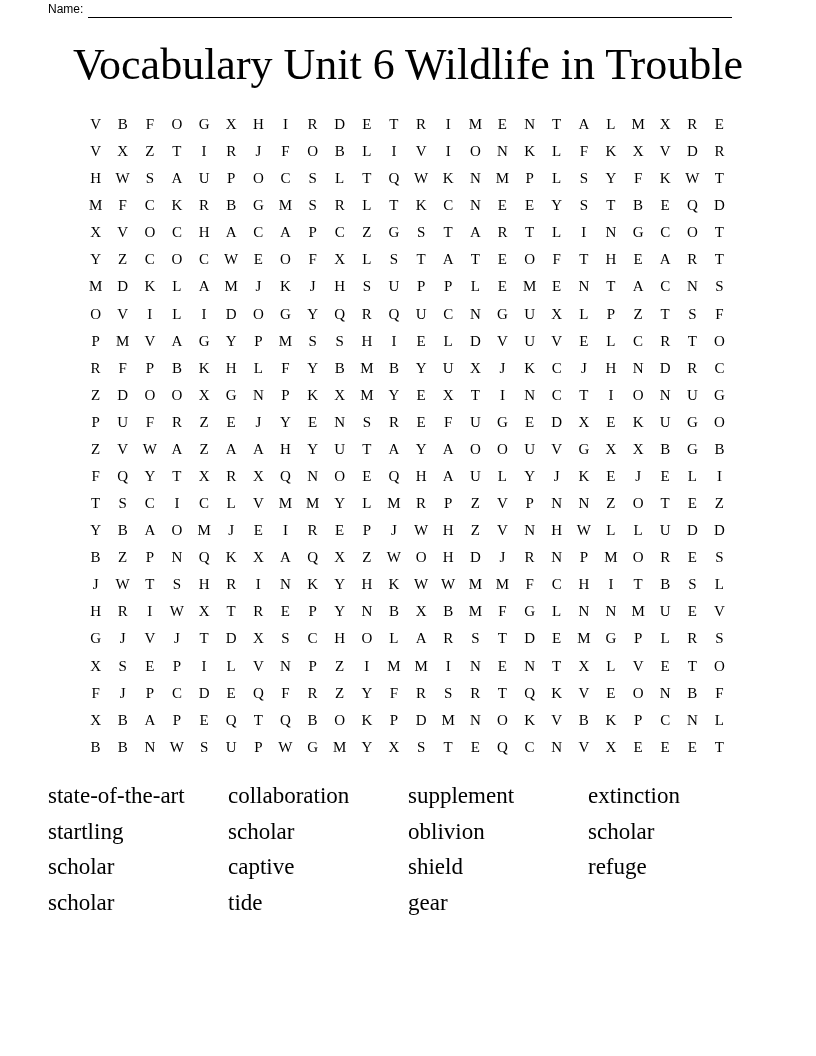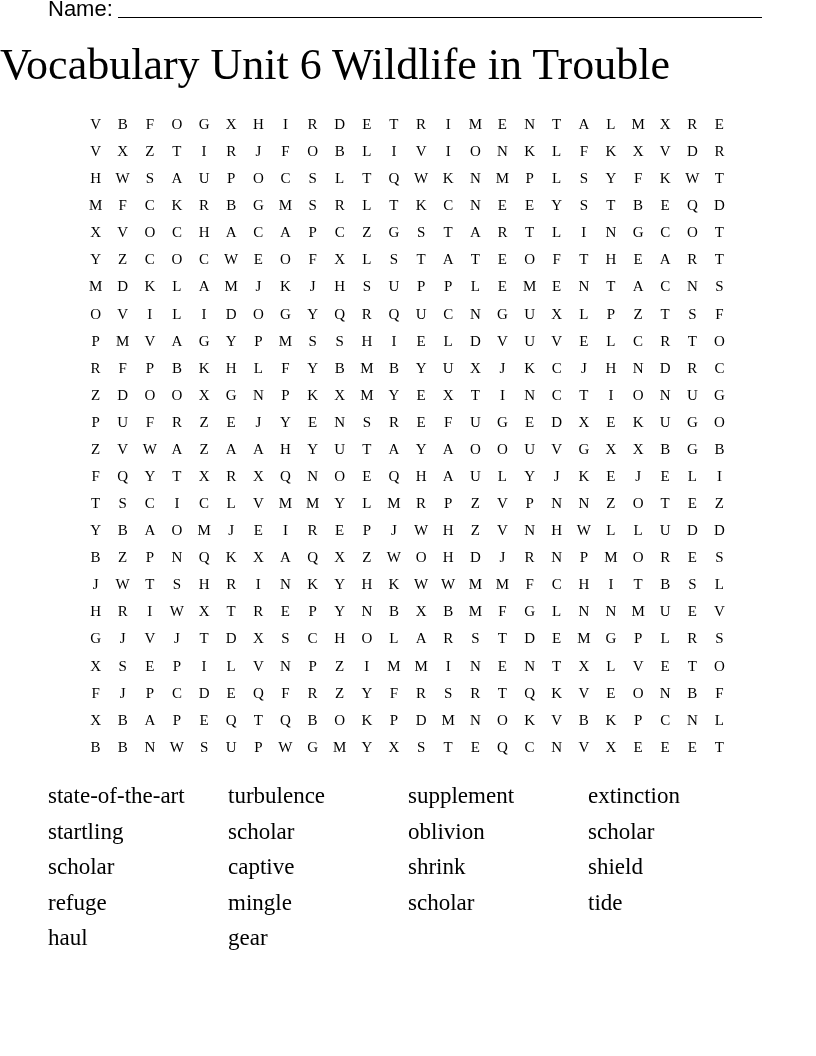--- a/index.html
+++ b/index.html
@@ -12,37 +12,38 @@
     height: 1056px;
     position: relative;
     overflow: hidden;
     color: #000;
   }
   .name-line {
     position: absolute;
     left: 48px;
     top: 0px;
     font-family: "Liberation Sans", sans-serif;
-    font-size: 22px;
+    font-size: 12px;
     line-height: 18px;
     display: flex;
     align-items: flex-end;
   }
   .name-line .rule {
     display: inline-block;
     width: 644px;
     border-bottom: 1px solid #000;
     height: 15px;
     margin-left: 5px;
   }
   .title {
     position: absolute;
     left: 0;
     width: 816px;
     top: 36px;
+    text-align: center;
     font-family: "Liberation Serif", serif;
     font-size: 44px;
     line-height: 58px;
     white-space: nowrap;
   }
   .grid {
     position: absolute;
     left: 82px;
     top: 111px;
     display: grid;
@@ -654,30 +655,27 @@
     <div class="cell">V</div>
     <div class="cell">X</div>
     <div class="cell">E</div>
     <div class="cell">E</div>
     <div class="cell">E</div>
     <div class="cell">T</div>
   </div>
 
 <div class="words" id="words">
     <div class="word">state-of-the-art</div>
-    <div class="word">turbulence</div>
+    <div class="word">collaboration</div>
     <div class="word">supplement</div>
     <div class="word">extinction</div>
     <div class="word">startling</div>
     <div class="word">scholar</div>
     <div class="word">oblivion</div>
     <div class="word">scholar</div>
     <div class="word">scholar</div>
     <div class="word">captive</div>
-    <div class="word">shrink</div>
     <div class="word">shield</div>
     <div class="word">refuge</div>
-    <div class="word">mingle</div>
     <div class="word">scholar</div>
     <div class="word">tide</div>
-    <div class="word">haul</div>
     <div class="word">gear</div>
   </div>
 
 </body></html>

